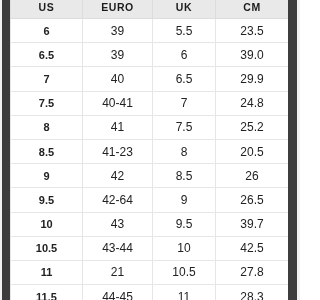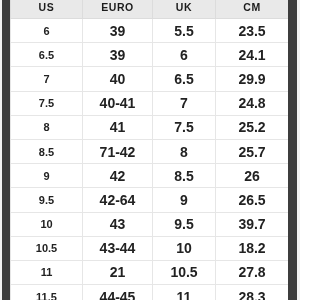--- a/index.html
+++ b/index.html
@@ -79,22 +79,22 @@
     height: 22px;
     font-size: 10.5px;
     font-weight: bold;
     letter-spacing: 0.6px;
     color: #1c1c1c;
     border-color: #dcdcdc;
   }
 
   #size-table tbody td {
     height: 23.2px;
-    font-size: 14px;
-    font-weight: bold;
+    font-size: 12px;
+    font-weight: normal;
     background: #ffffff;
   }
 
   #size-table tbody td.us-cell {
     font-weight: bold;
     font-size: 11px;
   }
 </style>
 </head>
 <body>
@@ -124,21 +124,21 @@
           <tr>
             <td class="us-cell">6</td>
             <td>39</td>
             <td>5.5</td>
             <td>23.5</td>
           </tr>
           <tr>
             <td class="us-cell">6.5</td>
             <td>39</td>
             <td>6</td>
-            <td>24.1</td>
+            <td>39.0</td>
           </tr>
           <tr>
             <td class="us-cell">7</td>
             <td>40</td>
             <td>6.5</td>
             <td>29.9</td>
           </tr>
           <tr>
             <td class="us-cell">7.5</td>
             <td>40-41</td>
@@ -146,23 +146,23 @@
             <td>24.8</td>
           </tr>
           <tr>
             <td class="us-cell">8</td>
             <td>41</td>
             <td>7.5</td>
             <td>25.2</td>
           </tr>
           <tr>
             <td class="us-cell">8.5</td>
-            <td>71-42</td>
+            <td>41-23</td>
             <td>8</td>
-            <td>25.7</td>
+            <td>20.5</td>
           </tr>
           <tr>
             <td class="us-cell">9</td>
             <td>42</td>
             <td>8.5</td>
             <td>26</td>
           </tr>
           <tr>
             <td class="us-cell">9.5</td>
             <td>42-64</td>
@@ -172,21 +172,21 @@
           <tr>
             <td class="us-cell">10</td>
             <td>43</td>
             <td>9.5</td>
             <td>39.7</td>
           </tr>
           <tr>
             <td class="us-cell">10.5</td>
             <td>43-44</td>
             <td>10</td>
-            <td>18.2</td>
+            <td>42.5</td>
           </tr>
           <tr>
             <td class="us-cell">11</td>
             <td>21</td>
             <td>10.5</td>
             <td>27.8</td>
           </tr>
           <tr>
             <td class="us-cell">11.5</td>
             <td>44-45</td>

